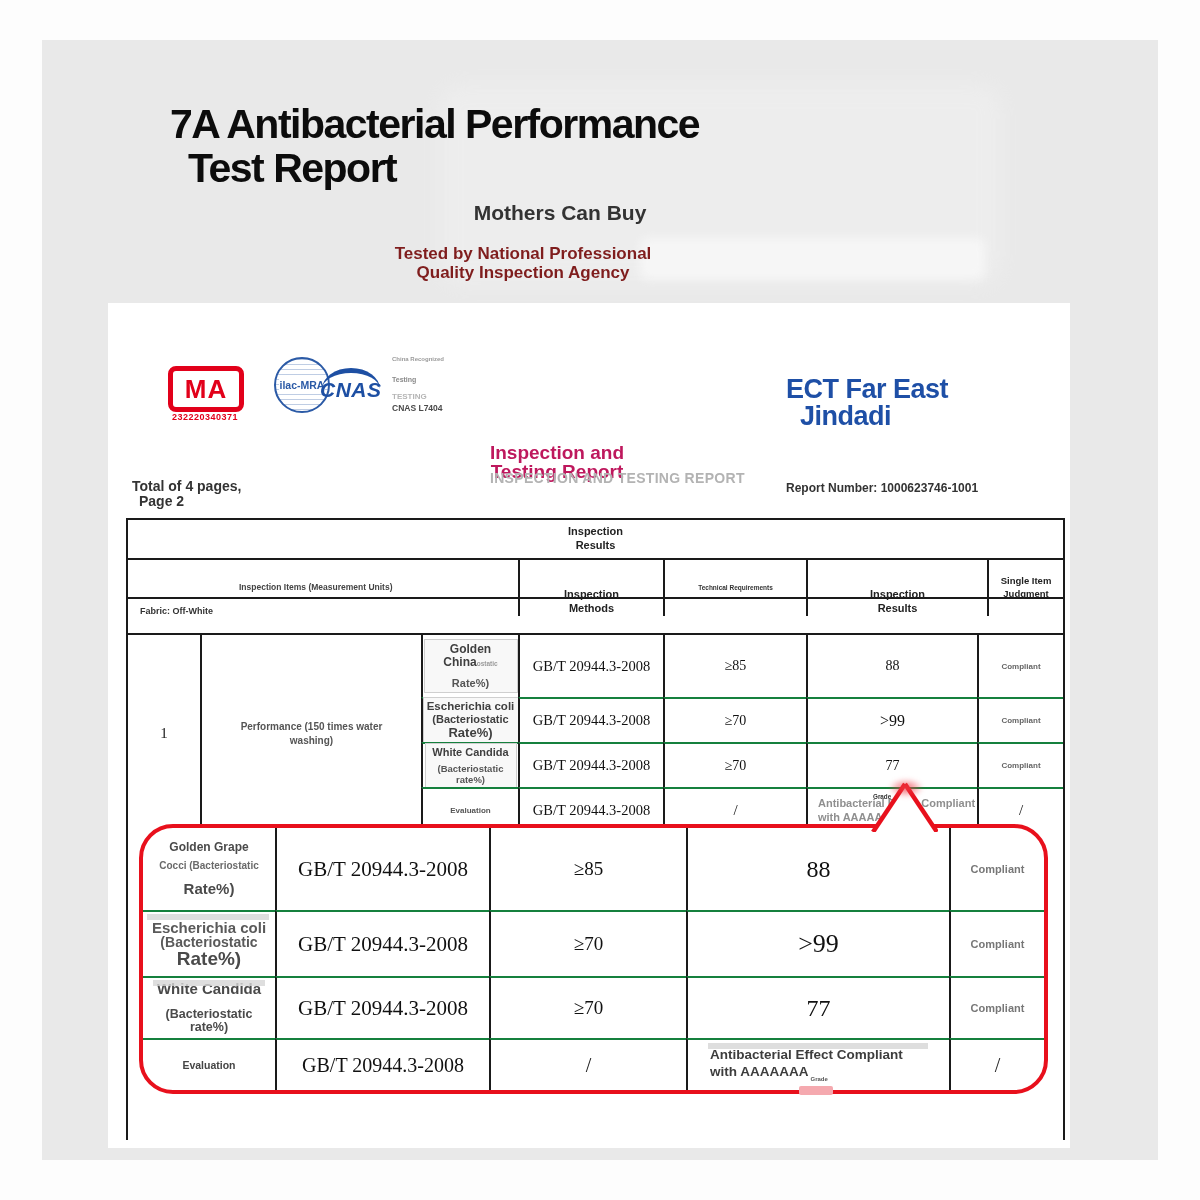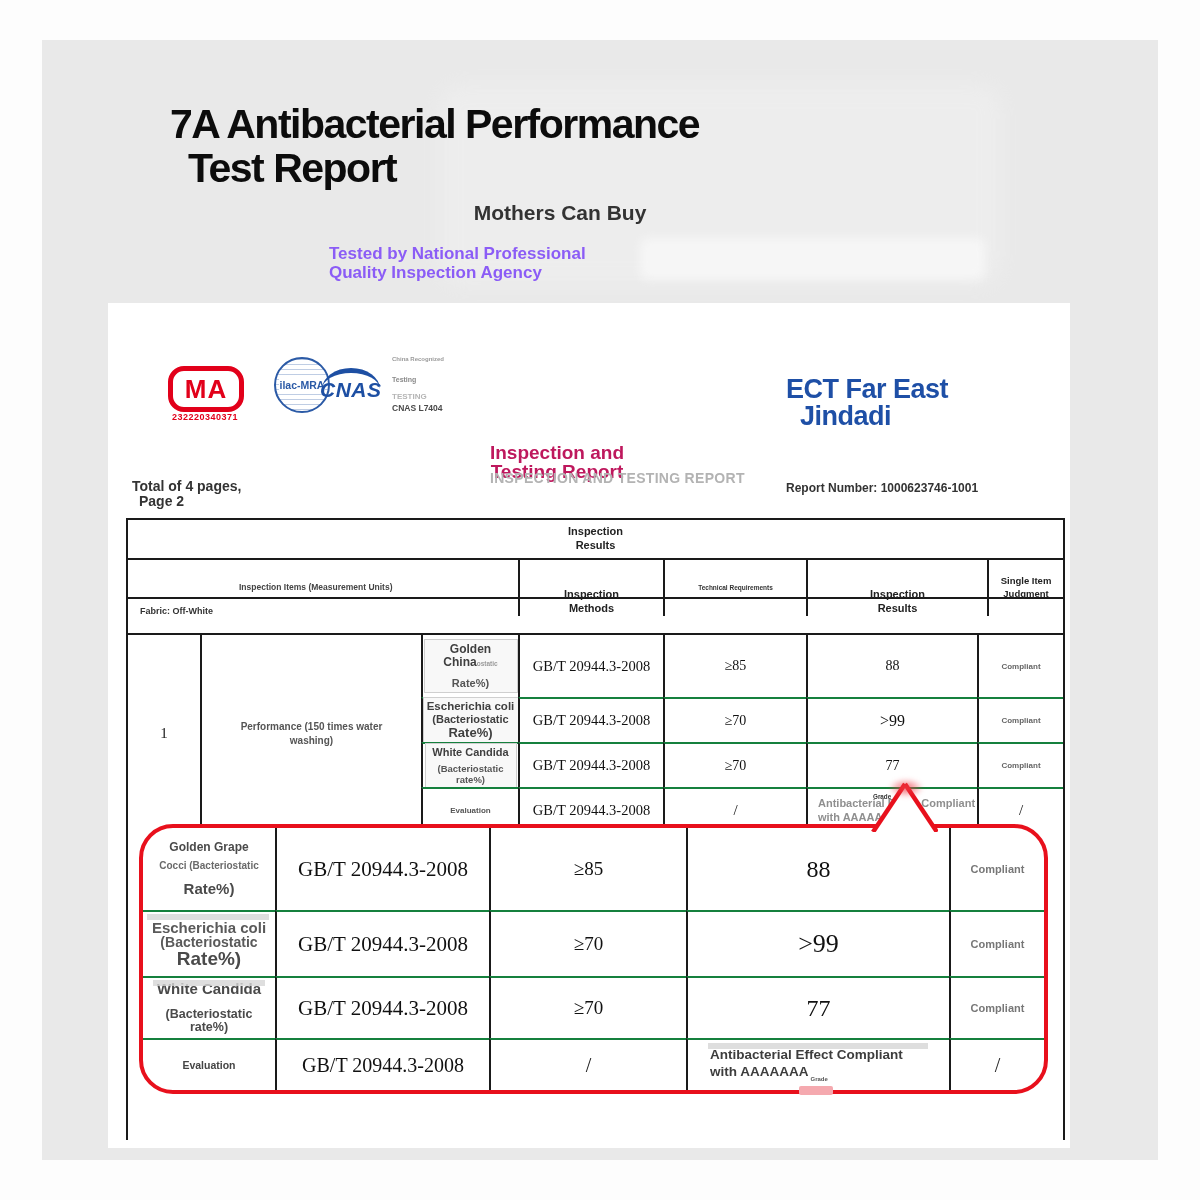--- a/index.html
+++ b/index.html
@@ -9,24 +9,24 @@
   }
   .abs{position:absolute;}
   .gray-panel{left:42px;top:40px;width:1116px;height:1120px;background:#e9e9e9;}
   .doc{left:108px;top:303px;width:962px;height:845px;background:#ffffff;}
   .smudge1{left:440px;top:85px;width:560px;height:200px;background:#ffffff;opacity:.20;filter:blur(10px);border-radius:20px;}
   .smudge2{left:640px;top:238px;width:345px;height:42px;background:#ffffff;opacity:.5;filter:blur(5px);border-radius:8px;}
 
   .title{left:170px;top:102px;font-size:41px;font-weight:800;letter-spacing:-1.5px;color:#0c0c0c;line-height:1.08;}
   .title .l2{padding-left:18px;}
   .subtitle1{left:410px;top:201px;width:300px;text-align:center;font-size:21px;font-weight:bold;color:#333;line-height:1.13;}
-  .subtitle2{left:329px;top:245px;width:360px;text-align:left;font-size:17px;font-weight:bold;color:#8b5cf6;line-height:1.1;}
+  .subtitle2{left:343px;top:245px;width:360px;text-align:center;font-size:17px;font-weight:bold;color:#7f1d1d;line-height:1.1;}
 
   
-  .cma{left:168px;top:366px;width:66px;height:36px;border:5px solid #e2001a;border-radius:16px;display:flex;align-items:center;justify-content:center;}
+  .cma{left:168px;top:366px;width:66px;height:36px;border:5px solid #e2001a;border-radius:8px;display:flex;align-items:center;justify-content:center;}
   .cma span{font-size:26px;font-weight:800;color:#e2001a;letter-spacing:1px;}
   .cma-num{left:172px;top:412px;font-size:9px;font-weight:bold;color:#e2001a;letter-spacing:.5px;}
   .ilac{left:274px;top:357px;width:52px;height:52px;border:2px solid #2b5aa6;border-radius:50%;
         background:repeating-linear-gradient(180deg, rgba(43,90,166,.30) 0 1px, transparent 1px 5px);
         display:flex;align-items:center;justify-content:center;}
   .ilac span{background:#fff;font-size:10.5px;font-weight:bold;color:#2b5aa6;padding:0 1px;}
   .cnas{left:320px;top:368px;width:64px;height:40px;}
   .cnas .arc{position:absolute;left:2px;top:0;width:58px;height:16px;border-top:5px solid #1d4fa3;border-radius:50% 50% 0 0/100% 100% 0 0;}
   .cnas .word{position:absolute;left:0;top:10px;font-size:21px;font-weight:800;font-style:italic;color:#1d4fa3;letter-spacing:.5px;}
   .cnas-side{left:392px;top:356px;line-height:1;}

